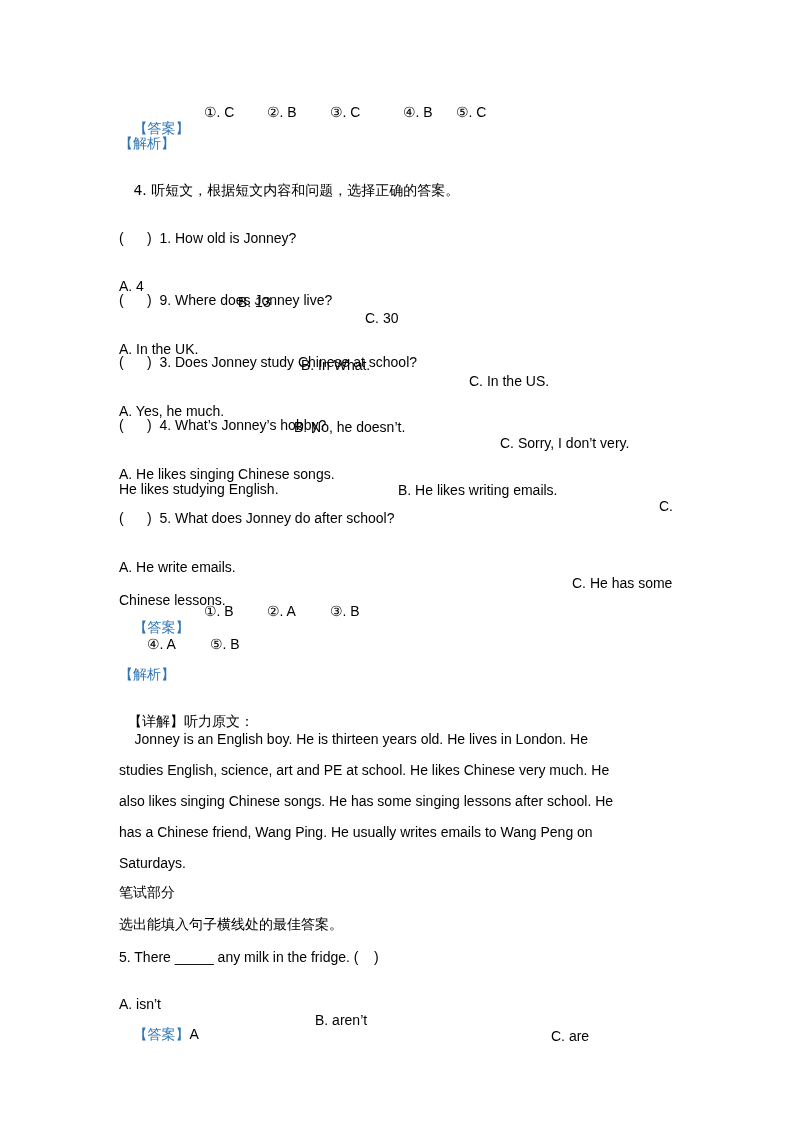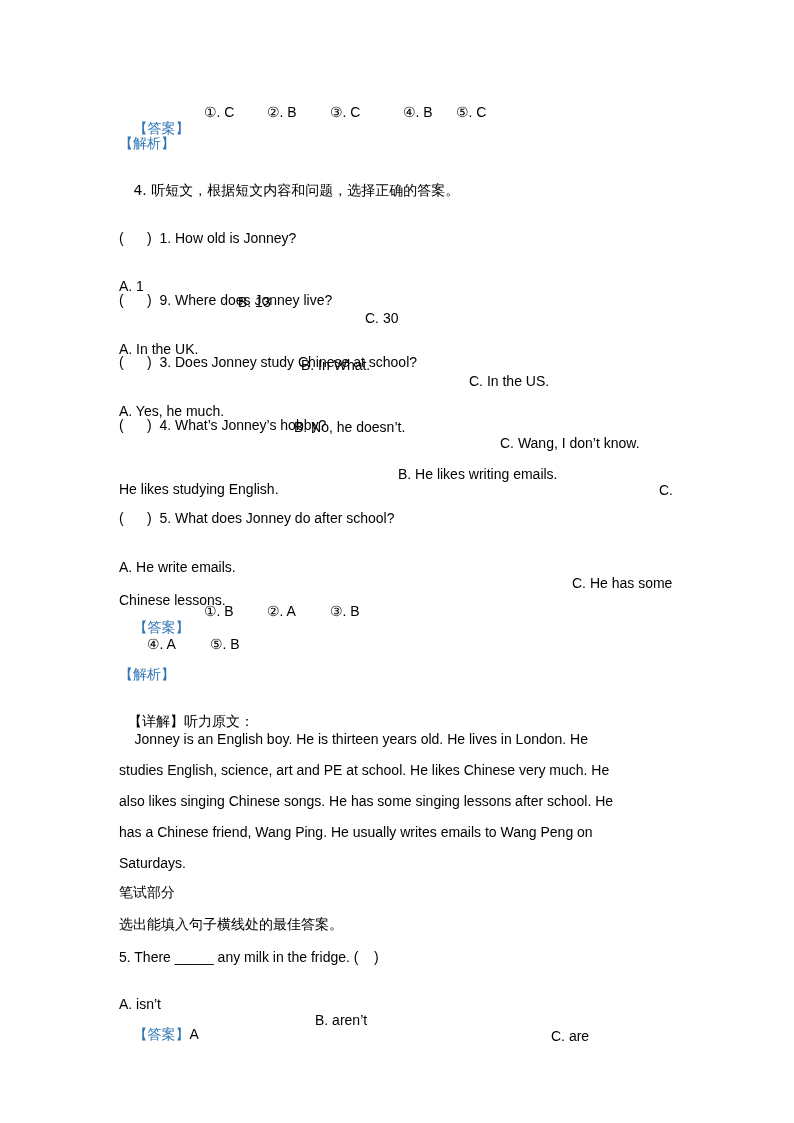--- a/index.html
+++ b/index.html
@@ -23,41 +23,42 @@
   <span class="cell mono" style="left:337px;top:0">⑤. C</span>
 </div>
 <div class="line blue" style="top:135px">【解析】</div>
 
 <div class="line" style="top:166px">
   <span class="cjk">4. 听短文，根据短文内容和问题，选择正确的答案。</span>
 </div>
 
 <div class="line mono" style="top:230px">(      )  1. How old is Jonney?</div>
 <div class="line mono" style="top:262px;width:600px">
-  <span class="cell" style="left:0">A. 1</span>
+  <span class="cell" style="left:0">A. 4</span>
   <span class="cell" style="left:119px">B. 13</span>
   <span class="cell" style="left:246px">C. 30</span>
 </div>
 
 <div class="line mono" style="top:292px">(      )  9. Where does Jonney live?</div>
 <div class="line mono" style="top:325px;width:600px">
   <span class="cell" style="left:0">A. In the UK.</span>
   <span class="cell" style="left:182px">B. In What.</span>
   <span class="cell" style="left:350px">C. In the US.</span>
 </div>
 
 <div class="line mono" style="top:354px">(      )  3. Does Jonney study Chinese at school?</div>
 <div class="line mono" style="top:387px;width:600px">
   <span class="cell" style="left:0">A. Yes, he much.</span>
   <span class="cell" style="left:175px">B. No, he doesn’t.</span>
-  <span class="cell" style="left:381px">C. Wang, I don’t know.</span>
+  <span class="cell" style="left:381px">C. Sorry, I don’t very.</span>
 </div>
 
 <div class="line mono" style="top:417px">(      )  4. What’s Jonney’s hobby?</div>
 <div class="line mono" style="top:450px;width:600px">
+  <span class="cell" style="left:0">A. He likes singing Chinese songs.</span>
   <span class="cell" style="left:279px">B. He likes writing emails.</span>
   <span class="cell" style="left:540px">C.</span>
 </div>
 <div class="line mono" style="top:481px">He likes studying English.</div>
 
 <div class="line mono" style="top:510px">(      )  5. What does Jonney do after school?</div>
 <div class="line mono" style="top:543px;width:600px">
   <span class="cell" style="left:0">A. He write emails.</span>
   <span class="cell" style="left:453px">C. He has some</span>
 </div>

